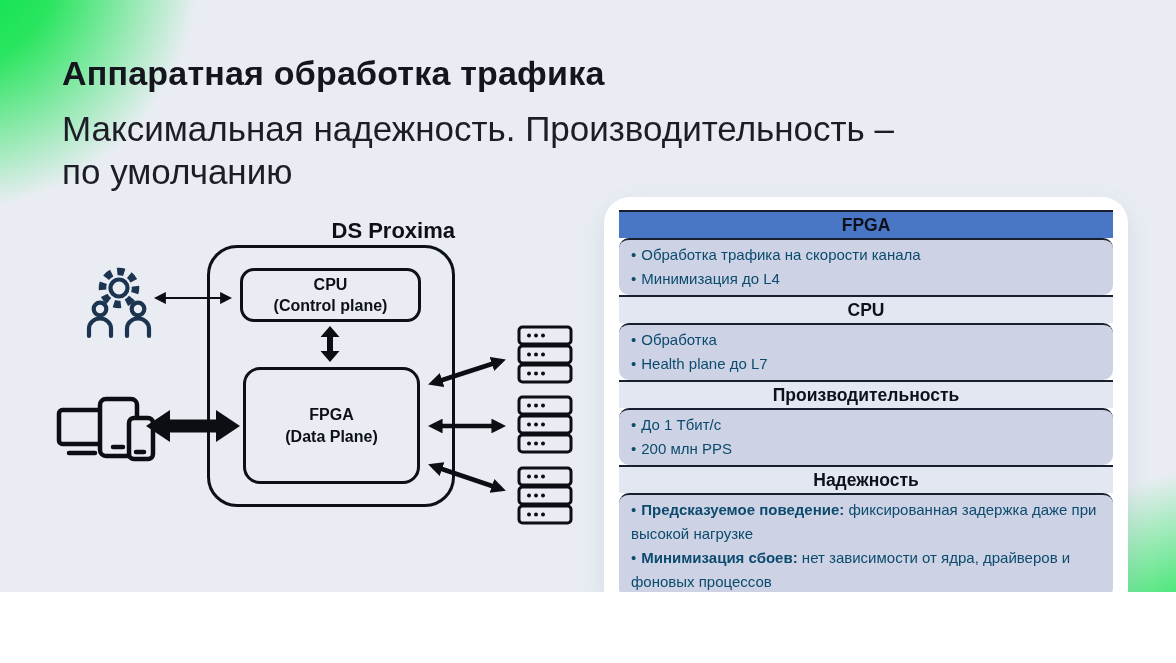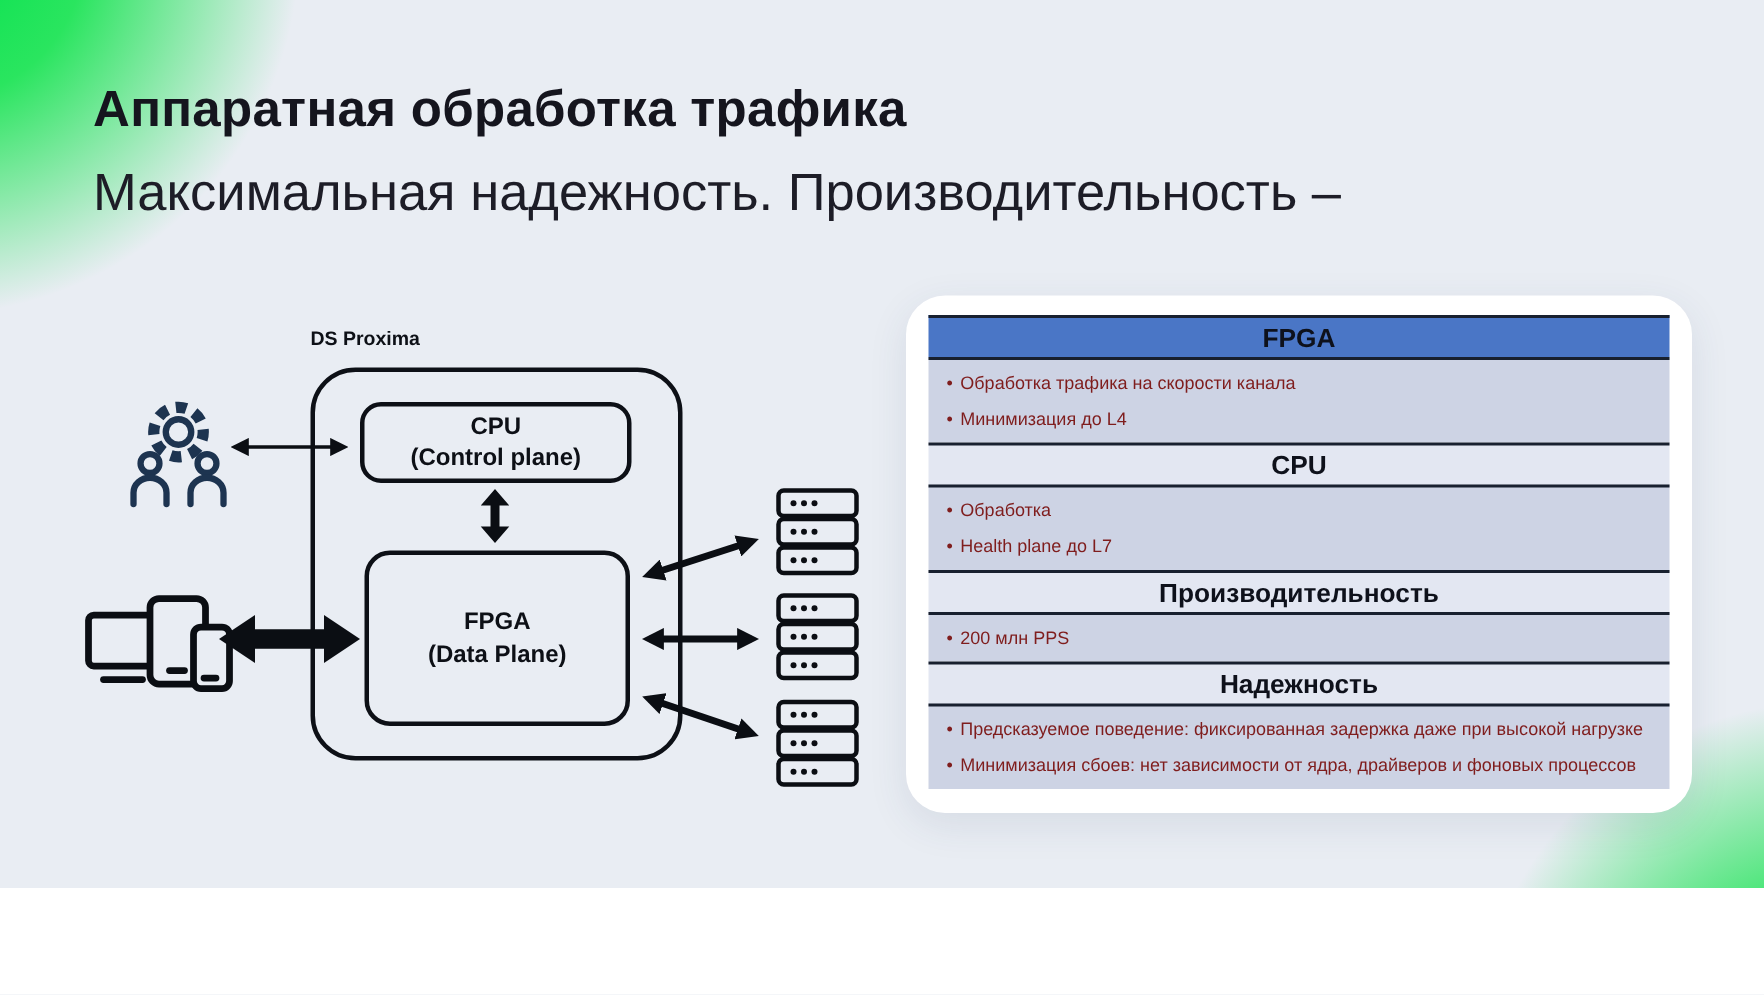--- a/index.html
+++ b/index.html
@@ -9,43 +9,44 @@
     font-family:"Liberation Sans", sans-serif; color:#14141c;
     background:
       radial-gradient(circle 340px at -45px -35px, #00e24b 0%, #2ae55f 30%, rgba(233,237,243,0) 72%),
       radial-gradient(circle 330px at 1220px 705px, #00e24b 0%, #2ae55f 28%, rgba(233,237,243,0) 72%),
       #e9edf3;
   }
   
   .title { position:absolute; left:62px; top:54px; font-size:34px; font-weight:800; color:#15151e; letter-spacing:.2px; }
   .subtitle { position:absolute; left:62px; top:108px; font-size:35px; font-weight:400; color:#1d1d27; line-height:1.22; }
   
-  .ds-label { position:absolute; left:207px; top:218px; width:248px; text-align:left; font-size:13px; font-weight:700; color:#0d1016; }
+  .ds-label { position:absolute; left:207px; top:218px; width:248px; text-align:right; font-size:22px; font-weight:700; color:#0d1016; }
   .outer-box { position:absolute; left:207px; top:245px; width:248px; height:262px; border:3px solid #0d1016; border-radius:30px; }
   .node-box { position:absolute; border:3px solid #0d1016; border-radius:14px; display:flex; flex-direction:column; align-items:center; justify-content:center; font-weight:700; font-size:16px; color:#0d1016; line-height:1.32; text-align:center; }
   .cpu-box  { left:240px; top:268px; width:181px; height:54px; }
   .fpga-box { left:243px; top:367px; width:177px; height:117px; border-radius:17px; }
   .overlay { position:absolute; left:0; top:0; width:1176px; height:663px; pointer-events:none; }
   
   .card { position:absolute; left:604px; top:197px; width:524px; background:#ffffff; border-radius:26px; padding:13px 15px 16px; box-shadow:0 8px 26px rgba(45,65,105,.10); }
   .trow { border-top:2px solid #18202f; }
   .th { text-align:center; font-weight:700; font-size:17.5px; line-height:26px; background:#e3e7f2; color:#0e111b; }
   .th.blue { background:#4a76c6; }
-  .tb { background:#cdd3e4; padding:3px 12px 4px; font-size:12px; line-height:24px; color:#7f1d1d; }
+  .tb { background:#cdd3e4; padding:3px 12px 4px; font-size:15px; line-height:24px; color:#0c4a6e;border-radius:10px; }
   .t-item .blt { margin-right:5px; }
-  .t-item .lead { font-weight:400; }
+  .t-item .lead { font-weight:700; }
 </style>
 </head>
 <body>
 
 <div class="slide">
 
   <div class="title">Аппаратная обработка трафика</div>
   <div class="subtitle">
     <div>Максимальная надежность. Производительность –</div>
+    <div>по умолчанию</div>
   </div>
 
   <div class="ds-label">DS Proxima</div>
   <div class="outer-box"></div>
   <div class="node-box cpu-box">
     <div>CPU</div>
     <div>(Control plane)</div>
   </div>
   <div class="node-box fpga-box">
     <div>FPGA</div>
@@ -146,20 +147,21 @@
     </div>
 
     <div class="trow th">CPU</div>
     <div class="trow tb">
       <div class="t-item"><span class="blt">•</span><span>Обработка</span></div>
       <div class="t-item"><span class="blt">•</span><span>Health plane до L7</span></div>
     </div>
 
     <div class="trow th">Производительность</div>
     <div class="trow tb">
+      <div class="t-item"><span class="blt">•</span><span>До 1 Тбит/с</span></div>
       <div class="t-item"><span class="blt">•</span><span>200 млн PPS</span></div>
     </div>
 
     <div class="trow th">Надежность</div>
     <div class="trow tb">
       <div class="t-item"><span class="blt">•</span><span class="lead">Предсказуемое поведение:</span> <span>фиксированная задержка даже при высокой нагрузке</span></div>
       <div class="t-item"><span class="blt">•</span><span class="lead">Минимизация сбоев:</span> <span>нет зависимости от ядра, драйверов и фоновых процессов</span></div>
     </div>
 
   </div>

